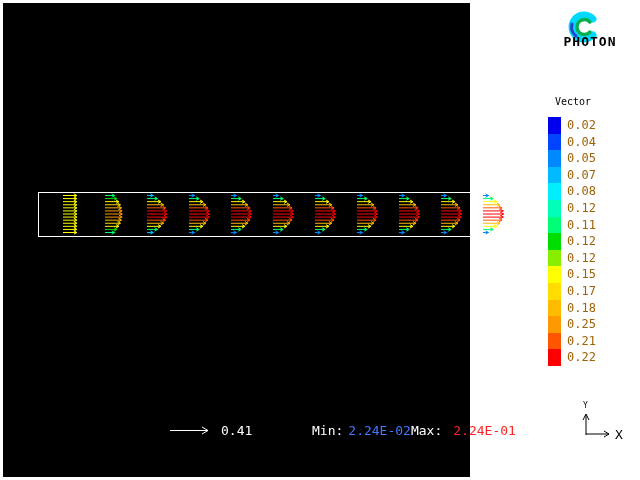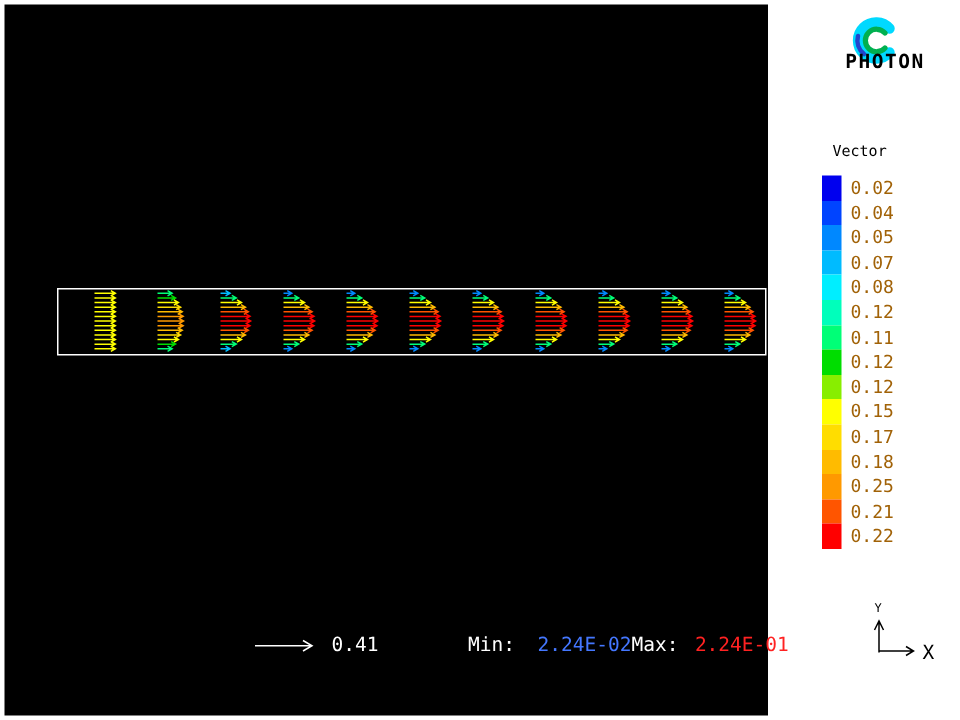--- a/index.html
+++ b/index.html
@@ -1,24 +1,24 @@
 <!DOCTYPE html>
 <html><head>
 <meta charset="utf-8">
 <style>
   *{box-sizing:border-box;margin:0;padding:0;}
   html,body{width:640px;height:480px;background:#ffffff;overflow:hidden;}
   .screen{position:relative;width:640px;height:480px;background:#ffffff;
           font-family:"DejaVu Sans Mono","Liberation Mono",monospace;}
-  .canvas{position:absolute;left:3px;top:3px;width:509px;height:474px;background:#000000;}
+  .canvas{position:absolute;left:3px;top:3px;width:467px;height:474px;background:#000000;}
   #field-svg{position:absolute;left:0;top:0;}
   .txt{color:#ffffff;font-size:13px;white-space:pre;}
   .ref-scale{position:absolute;left:166px;top:420px;display:flex;align-items:center;gap:6px;}
   .minmax{position:absolute;left:309px;top:420px;display:flex;align-items:center;}
-  .min-val{margin-left:15px;}
+  .min-val{margin-left:5px;}
   .max-lab{}
   .max-val{margin-left:11px;}
   .plot-title{position:absolute;left:75px;top:443px;}
   .sidebar{position:absolute;left:540px;top:0;width:100px;height:480px;background:#ffffff;}
   .logo{position:absolute;left:23px;top:7px;}
   .app-name{position:absolute;left:0;top:34px;width:100%;text-align:center;
             font-weight:bold;font-size:13px;letter-spacing:1px;color:#000;}
   .legend-title{position:absolute;left:15px;top:96px;font-size:10px;color:#000;}
   .legend-entries{position:absolute;left:8px;top:117px;}
   .legend-row{display:flex;align-items:center;height:16.6px;}

